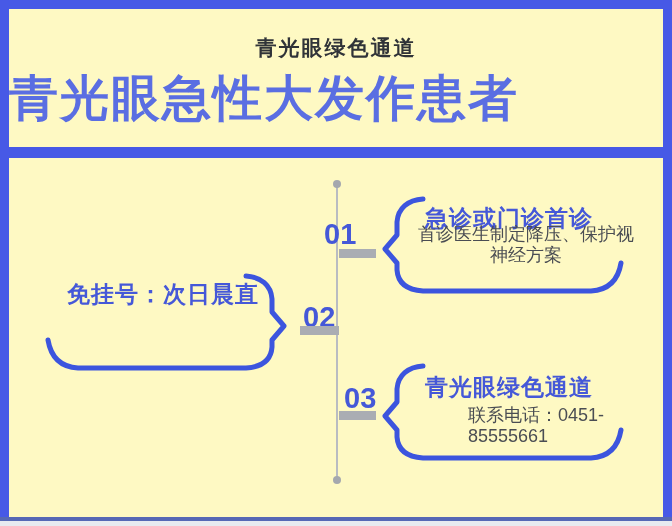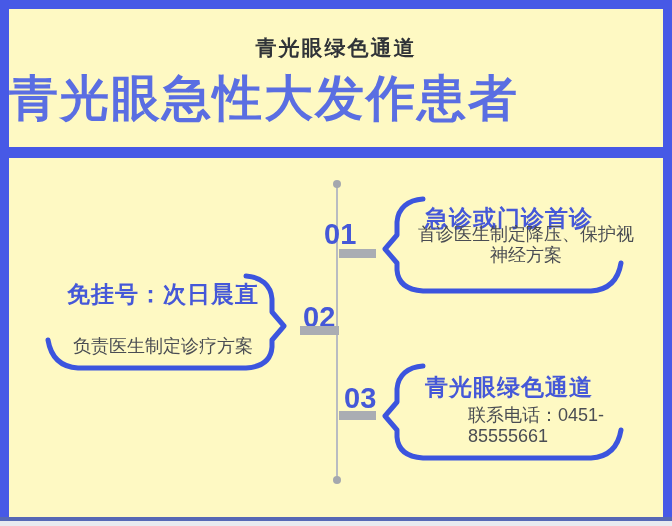--- a/index.html
+++ b/index.html
@@ -88,21 +88,20 @@
   <div class="abs step-num num-2">02</div>
   <div class="abs step-bar bar-2"></div>
   <svg class="abs bubble-svg bub-2" viewBox="0 0 252 100">
     <g transform="translate(252,0) scale(-1,1)">
       <path d="M 42 4 C 27 5 17 13 16 27 L 16 40 L 4 54 L 16 68 L 16 75 C 17 89 27 95 42 96 L 210 96 C 227 95 237 86 240 68" fill="none" stroke="#3c55de" stroke-width="5" stroke-linecap="round" stroke-linejoin="round"></path>
     </g>
   </svg>
   <div class="abs b-title center t-2">
     <span>免挂号：次日晨直</span>
   </div>
-  <div class="abs b-body center d-2">负责医生制定诊疗方案</div>
 
   <div class="abs step-num num-3">03</div>
   <div class="abs step-bar bar-3"></div>
   <svg class="abs bubble-svg bub-3" viewBox="0 0 252 100">
     <path d="M 42 4 C 27 5 17 13 16 27 L 16 40 L 4 54 L 16 68 L 16 75 C 17 89 27 95 42 96 L 210 96 C 227 95 237 86 240 68" fill="none" stroke="#3c55de" stroke-width="5" stroke-linecap="round" stroke-linejoin="round"></path>
   </svg>
   <div class="abs b-title t-3">青光眼绿色通道</div>
   <div class="abs b-body d-3">联系电话：0451-85555661</div>
 
 </div>

